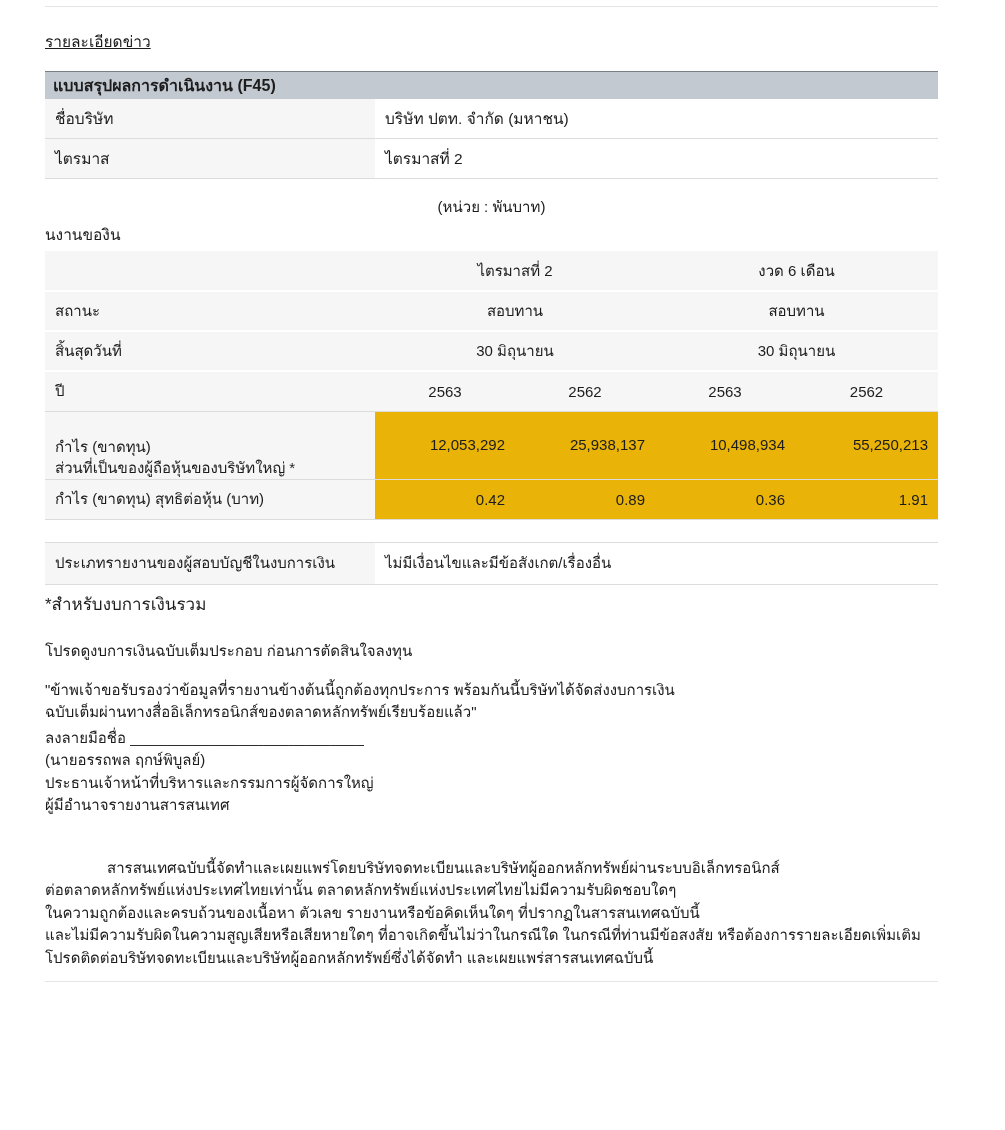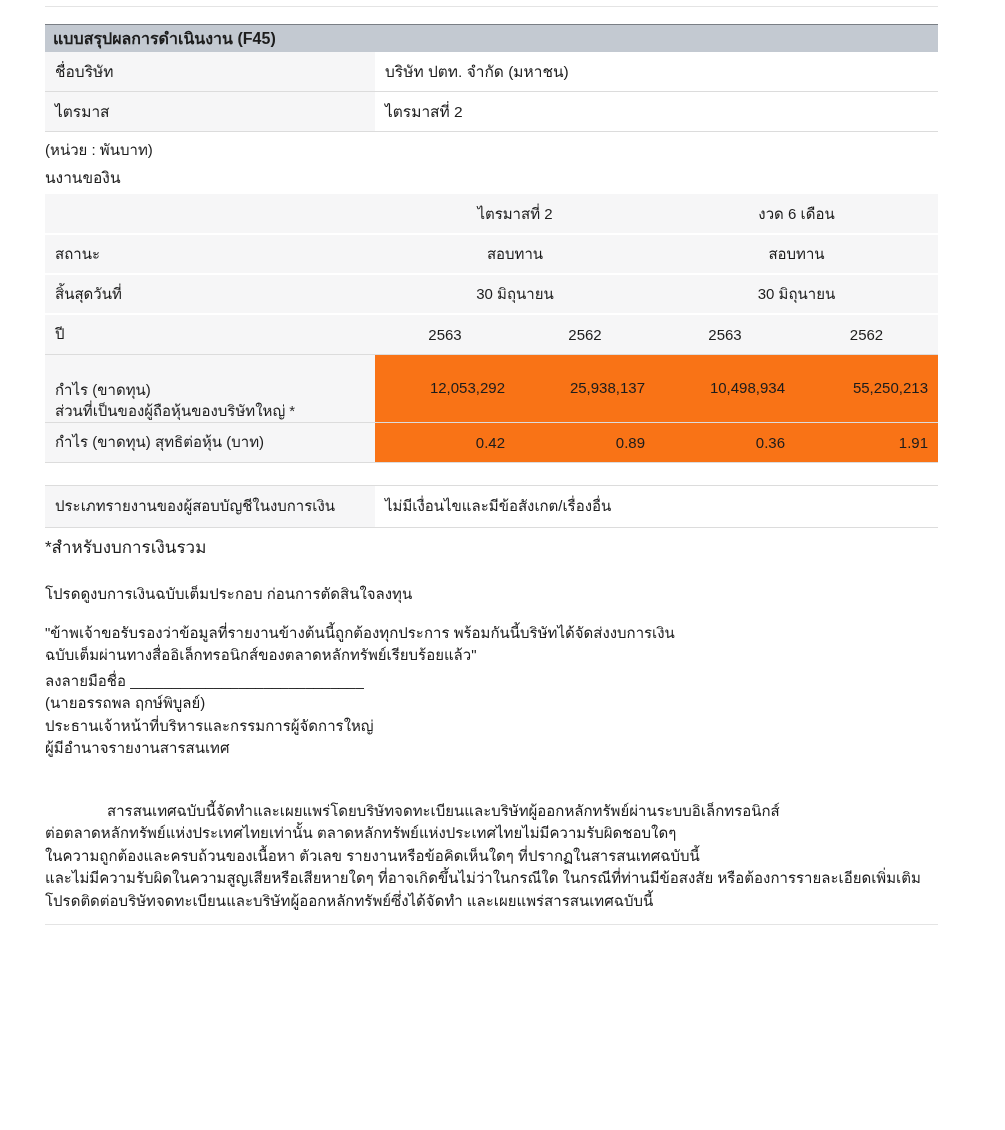--- a/index.html
+++ b/index.html
@@ -27,28 +27,28 @@
   
   table{border-collapse:collapse;table-layout:fixed;width:100%;}
   .f45{margin-top:17px;font-size:15.5px;}
   .f45 .bar td{
     background:var(--bar);font-weight:bold;font-size:16px;
     height:27px;padding:0 0 0 8px;border-top:1px solid #7a7f85;
   }
   .f45 tr.r td{height:40px;border-bottom:1px solid var(--line);}
   .lbl-cell{background:var(--shade);padding-left:10px;text-align:left;}
   .val-cell{background:#fff;padding-left:10px;text-align:left;}
-  .unit-note{margin-top:6px;text-align:left;font-size:15px;}
+  .unit-note{margin-top:16px;text-align:center;font-size:15px;}
   .fin-title{margin-top:3px;font-size:15.5px;}
   
   .fin{margin-top:4px;font-size:15px;}
   .fin td{height:40px;}
   .fin tr.gray td{background:var(--shade);border-bottom:2px solid #fff;}
   .fin tr.gray-last td{background:var(--shade);border-bottom:1px solid var(--line);}
-  .fin tr.data td{border-bottom:1px solid var(--line);background:#f97316;}
+  .fin tr.data td{border-bottom:1px solid var(--line);background:#eab308;}
   .fin tr.data td.lbl-cell{background:var(--shade);}
   .fin .c{text-align:center;}
   .fin .n{text-align:right;padding-right:10px;}
   .fin tr.profit td{height:62px;vertical-align:top;padding-top:24px;}
   .two-line{line-height:21px;display:block;}
   
   .auditor{margin-top:22px;font-size:15px;}
   .auditor td{height:42px;border-top:1px solid var(--line);border-bottom:1px solid var(--line);}
   .footnote{margin-top:5px;font-size:17px;}
   .advice{margin-top:22px;font-size:15px;}
@@ -59,20 +59,21 @@
   .final-rule{border:0;border-top:1px solid var(--rule);margin:12px 0 0 0;}
 </style>
 </head>
 <body>
 
 <div class="content">
 
 
   <hr class="rule">
 
+  <div class="detail-heading">รายละเอียดข่าว</div>
 
   <table class="f45">
     <colgroup>
         <col style="width:330px">
         <col>
       </colgroup>
     <tbody>
         <tr class="bar">
       <td colspan="2">แบบสรุปผลการดำเนินงาน (F45)</td>
     </tr>

